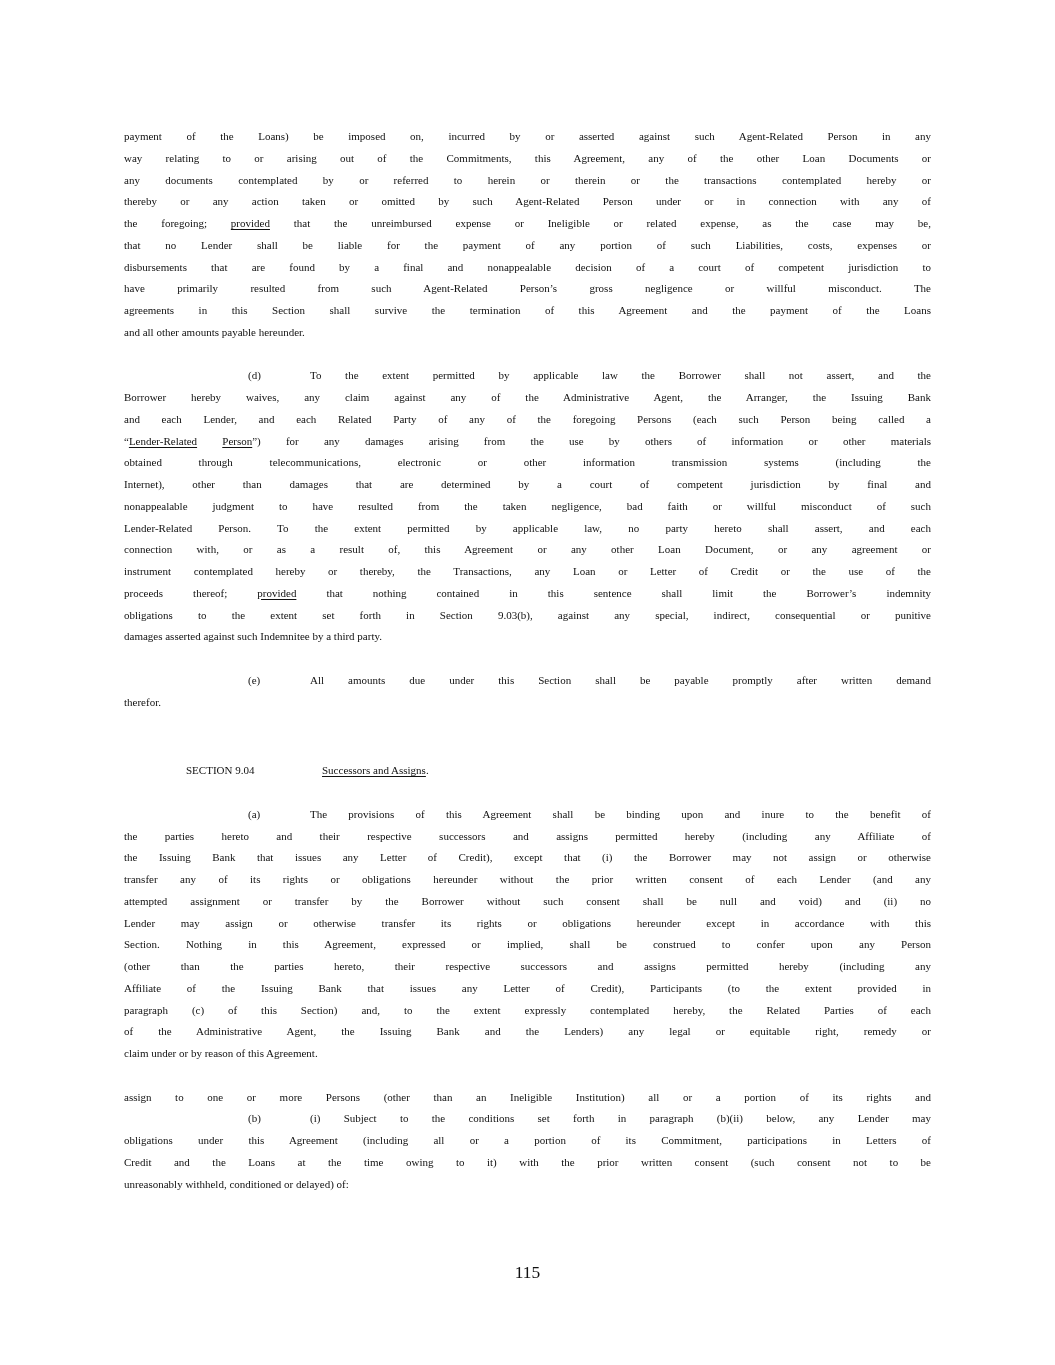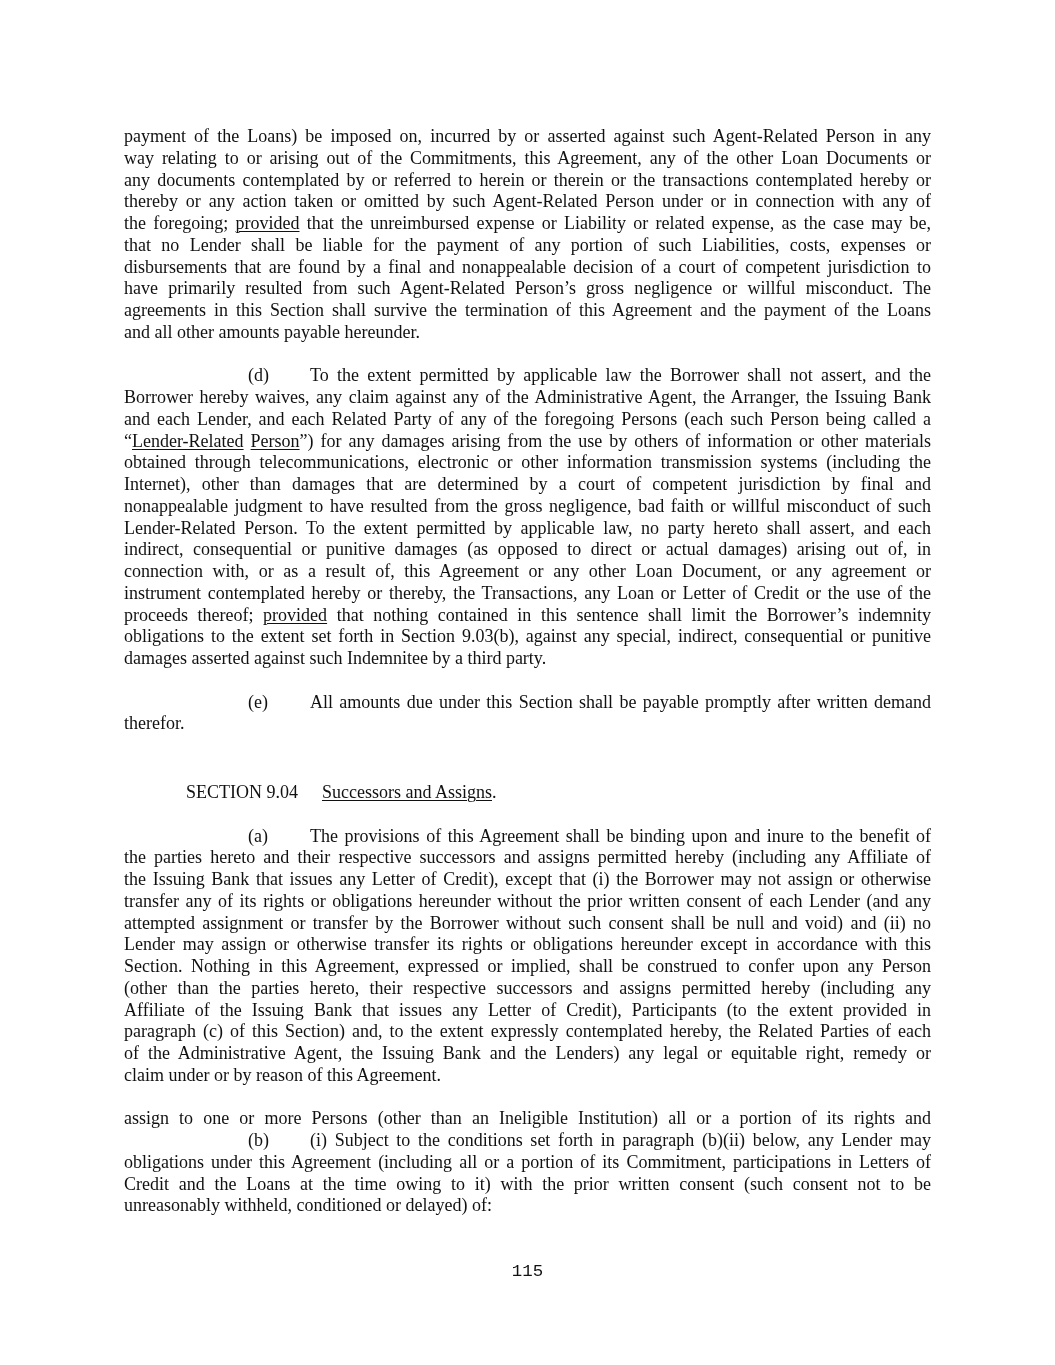--- a/index.html
+++ b/index.html
@@ -1,57 +1,56 @@
 <!DOCTYPE html>
 <html><head>
 <meta charset="utf-8">
 <style>
   html, body { margin:0; padding:0; background:#ffffff; }
   body { width:1055px; height:1365px; position:relative; overflow:hidden; }
   .page { position:absolute; left:124px; top:126px; width:807px;
-          font-family:"Liberation Serif", serif; font-size:18px; line-height:21.75px; color:#111; }
+          font-family:"Liberation Serif", serif; font-size:11px; line-height:21.75px; color:#111; }
   .para { margin:0 0 21.75px 0; }
   .line { display:block; text-align:justify; text-align-last:justify; white-space:nowrap; height:21.75px; }
   .line.last { text-align-last:left; }
   .indent { padding-left:124px; }
   .lbl { display:inline-block; width:62px; }
   .u { text-decoration:underline; text-underline-offset:2px; text-decoration-thickness:1px; }
   .section { padding-left:62px;margin-top:47px; }
   .sec-num { display:inline-block; width:136px; }
   .pagenum { position:absolute; left:0; width:1055px; top:1262px; text-align:center;
-             font-family:Liberation Mono, monospace; font-size:17.4px; color:#111; }
+             font-family:Liberation Serif, serif; font-size:17.4px; color:#111; }
 </style>
 </head>
 <body>
 
 <div class="page">
 
   <div class="para">
     <span class="line">payment of the Loans) be imposed on, incurred by or asserted against such Agent-Related Person in any</span>
     <span class="line">way relating to or arising out of the Commitments, this Agreement, any of the other Loan Documents or</span>
     <span class="line">any documents contemplated by or referred to herein or therein or the transactions contemplated hereby or</span>
     <span class="line">thereby or any action taken or omitted by such Agent-Related Person under or in connection with any of</span>
-    <span class="line"><span>the foregoing; </span><span class="u">provided</span><span> that the unreimbursed expense or Liability or related expense, as the case may be,</span></span>
+    <span class="line"><span>the foregoing; </span><span class="u">provided</span><span> that the unreimbursed expense or Ineligible or related expense, as the case may be,</span></span>
     <span class="line">that no Lender shall be liable for the payment of any portion of such Liabilities, costs, expenses or</span>
     <span class="line">disbursements that are found by a final and nonappealable decision of a court of competent jurisdiction to</span>
     <span class="line">have primarily resulted from such Agent-Related Person’s gross negligence or willful misconduct.  The</span>
     <span class="line">agreements in this Section shall survive the termination of this Agreement and the payment of the Loans</span>
     <span class="line last">and all other amounts payable hereunder.</span>
   </div>
 
   <div class="para">
     <span class="line indent"><span class="lbl">(d)</span><span>To the extent permitted by applicable law the Borrower shall not assert, and the</span></span>
     <span class="line">Borrower hereby waives, any claim against any of the Administrative Agent, the Arranger, the Issuing Bank</span>
     <span class="line">and each Lender, and each Related Party of any of the foregoing Persons (each such Person being called a</span>
     <span class="line"><span>“</span><span class="u">Lender-Related</span><span> </span><span class="u">Person</span><span>”) for any damages arising from the use by others of information or other materials</span></span>
     <span class="line">obtained through telecommunications, electronic or other information transmission systems (including the</span>
     <span class="line">Internet), other than damages that are determined by a court of competent jurisdiction by final and</span>
-    <span class="line">nonappealable judgment to have resulted from the gross negligence, bad faith or willful misconduct of such</span>
+    <span class="line">nonappealable judgment to have resulted from the taken negligence, bad faith or willful misconduct of such</span>
     <span class="line">Lender-Related Person.  To the extent permitted by applicable law, no party hereto shall assert, and each</span>
-    <span class="line">indirect, consequential or punitive damages (as opposed to direct or actual damages) arising out of, in</span>
     <span class="line">connection with, or as a result of, this Agreement or any other Loan Document, or any agreement or</span>
     <span class="line">instrument contemplated hereby or thereby, the Transactions, any Loan or Letter of Credit or the use of the</span>
     <span class="line"><span>proceeds thereof; </span><span class="u">provided</span><span> that nothing contained in this sentence shall limit the Borrower’s indemnity</span></span>
     <span class="line">obligations to the extent set forth in Section 9.03(b), against any special, indirect, consequential or punitive</span>
     <span class="line last">damages asserted against such Indemnitee by a third party.</span>
   </div>
 
   <div class="para">
     <span class="line indent"><span class="lbl">(e)</span><span>All amounts due under this Section shall be payable promptly after written demand</span></span>
     <span class="line last">therefor.</span>

